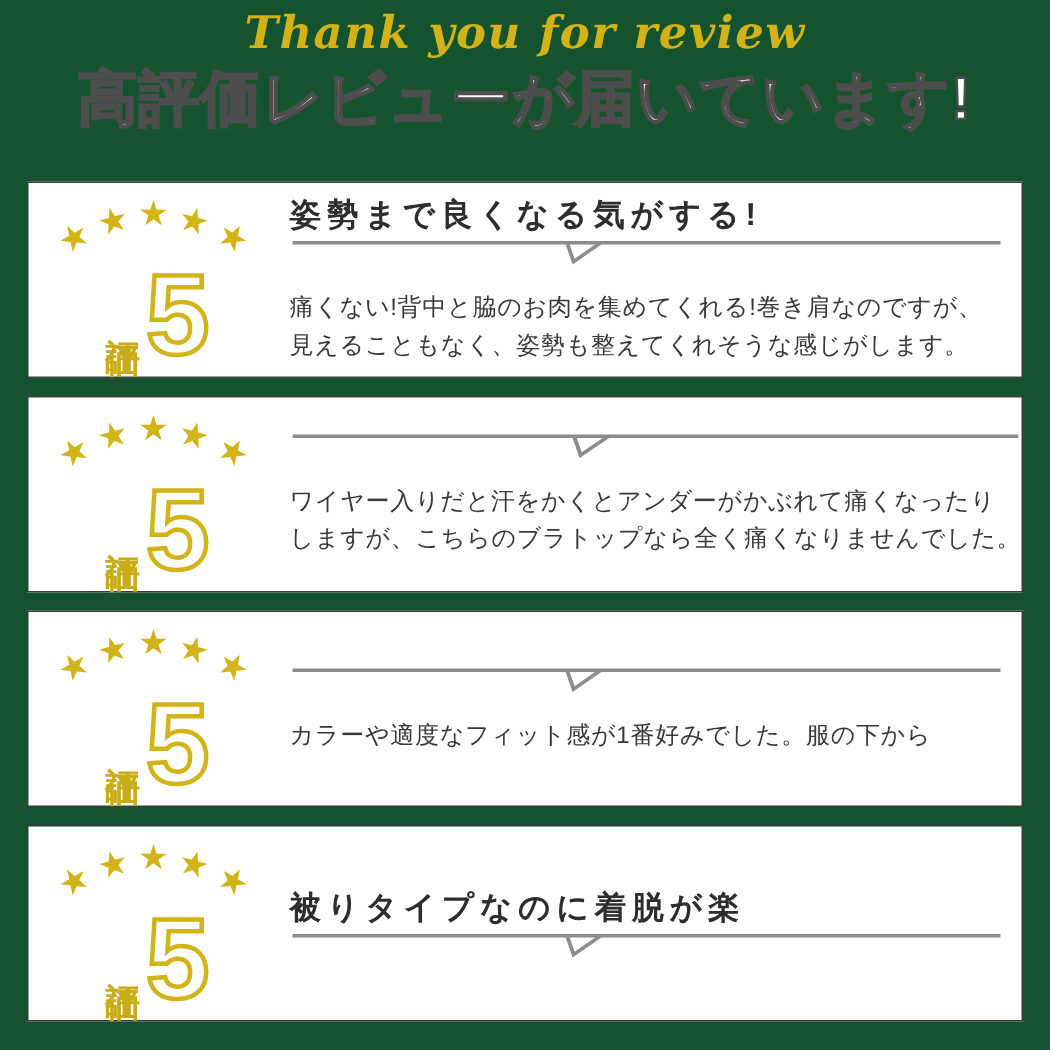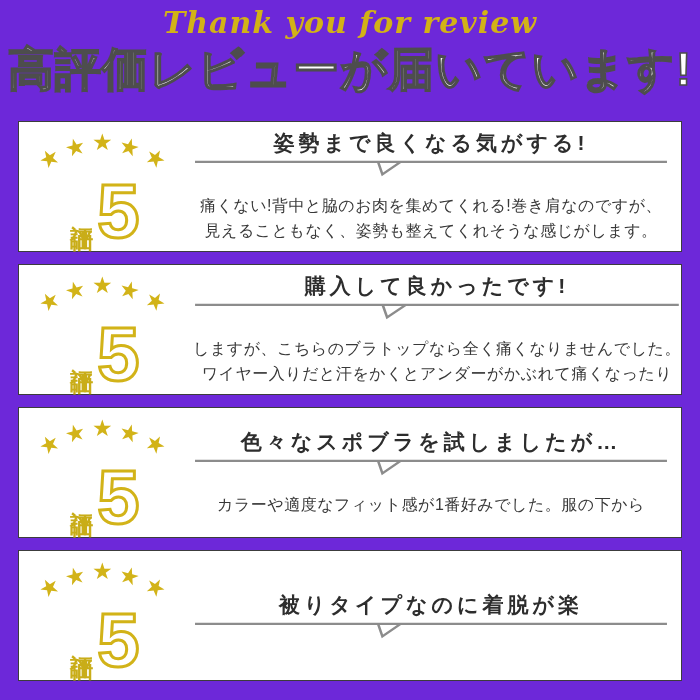--- a/index.html
+++ b/index.html
@@ -8,38 +8,38 @@
     background: #ffffff;
     width: 700px;
     height: 700px;
     overflow: hidden;
     font-family: "Liberation Sans", sans-serif;
   }
   .page {
     width: 700px;
     height: 700px;
     position: relative;
-    background: #6d28d9;
+    background: #14532d;
   }
   
   .eyebrow {
     text-align: center;
     padding-top: 6px;
     font-family: "DejaVu Serif", serif;
     font-style: italic;
     font-weight: 700;
     font-size: 30px;
     letter-spacing: 1px;
     color: #d2b217;
     line-height: 1.1;
   }
   .page-title {
     text-align: center;
     margin-top: 3px;
-    font-size: 46px;
+    font-size: 40px;
     font-weight: 700;
     letter-spacing: 1px;
     color: #ffffff;
     -webkit-text-stroke: 1.6px #4d4d4d;
     line-height: 1.2;
     white-space: nowrap;
   }
   
   .cards {
     position: absolute;
@@ -100,21 +100,20 @@
     font-size: 76px;
     font-weight: 700;
     line-height: 0.9;
     color: #ffffff;
     -webkit-text-stroke: 3px #d2b318;
   }
   
   .review-block {
     flex: 1 1 auto;
     padding: 0 12px 0 2px;
-    text-align: center;
   }
   .review-title {
     font-size: 21px;
     font-weight: 700;
     letter-spacing: 4px;
     color: #2d2d2d;
     white-space: nowrap;
   }
   .speech-underline {
     display: block;
@@ -176,48 +175,46 @@
           <span class="star s3">★</span>
           <span class="star s4">★</span>
           <span class="star s5">★</span>
         </div>
         <div class="rating-row">
           <span class="rating-label">評価</span>
           <span class="rating-score">5</span>
         </div>
       </div>
       <div class="review-block">
-        <div class="review-title">購入して良かったです!</div>
         <svg class="speech-underline" viewBox="0 0 470 20" preserveAspectRatio="none">
           <line x1="2" y1="2" x2="468" y2="2" stroke="#8c8c8c" stroke-width="2.5"></line>
           <path d="M205 2 L187 16 L183 3" fill="none" stroke="#8c8c8c" stroke-width="2.5"></path>
         </svg>
         <div class="review-body">
+          <div>ワイヤー入りだと汗をかくとアンダーがかぶれて痛くなったり</div>
           <div>しますが、こちらのブラトップなら全く痛くなりませんでした。</div>
-          <div>ワイヤー入りだと汗をかくとアンダーがかぶれて痛くなったり</div>
-        </div>
-      </div>
-    </div>
-
-    <div class="card">
-      <div class="rating-block">
-        <div class="stars">
-          <span class="star s1">★</span>
-          <span class="star s2">★</span>
-          <span class="star s3">★</span>
-          <span class="star s4">★</span>
-          <span class="star s5">★</span>
-        </div>
-        <div class="rating-row">
-          <span class="rating-label">評価</span>
-          <span class="rating-score">5</span>
-        </div>
-      </div>
-      <div class="review-block">
-        <div class="review-title">色々なスポブラを試しましたが…</div>
+        </div>
+      </div>
+    </div>
+
+    <div class="card">
+      <div class="rating-block">
+        <div class="stars">
+          <span class="star s1">★</span>
+          <span class="star s2">★</span>
+          <span class="star s3">★</span>
+          <span class="star s4">★</span>
+          <span class="star s5">★</span>
+        </div>
+        <div class="rating-row">
+          <span class="rating-label">評価</span>
+          <span class="rating-score">5</span>
+        </div>
+      </div>
+      <div class="review-block">
         <svg class="speech-underline" viewBox="0 0 470 20" preserveAspectRatio="none">
           <line x1="2" y1="2" x2="468" y2="2" stroke="#8c8c8c" stroke-width="2.5"></line>
           <path d="M205 2 L187 16 L183 3" fill="none" stroke="#8c8c8c" stroke-width="2.5"></path>
         </svg>
         <div class="review-body">
           <div>カラーや適度なフィット感が1番好みでした。服の下から</div>
         </div>
       </div>
     </div>
 

